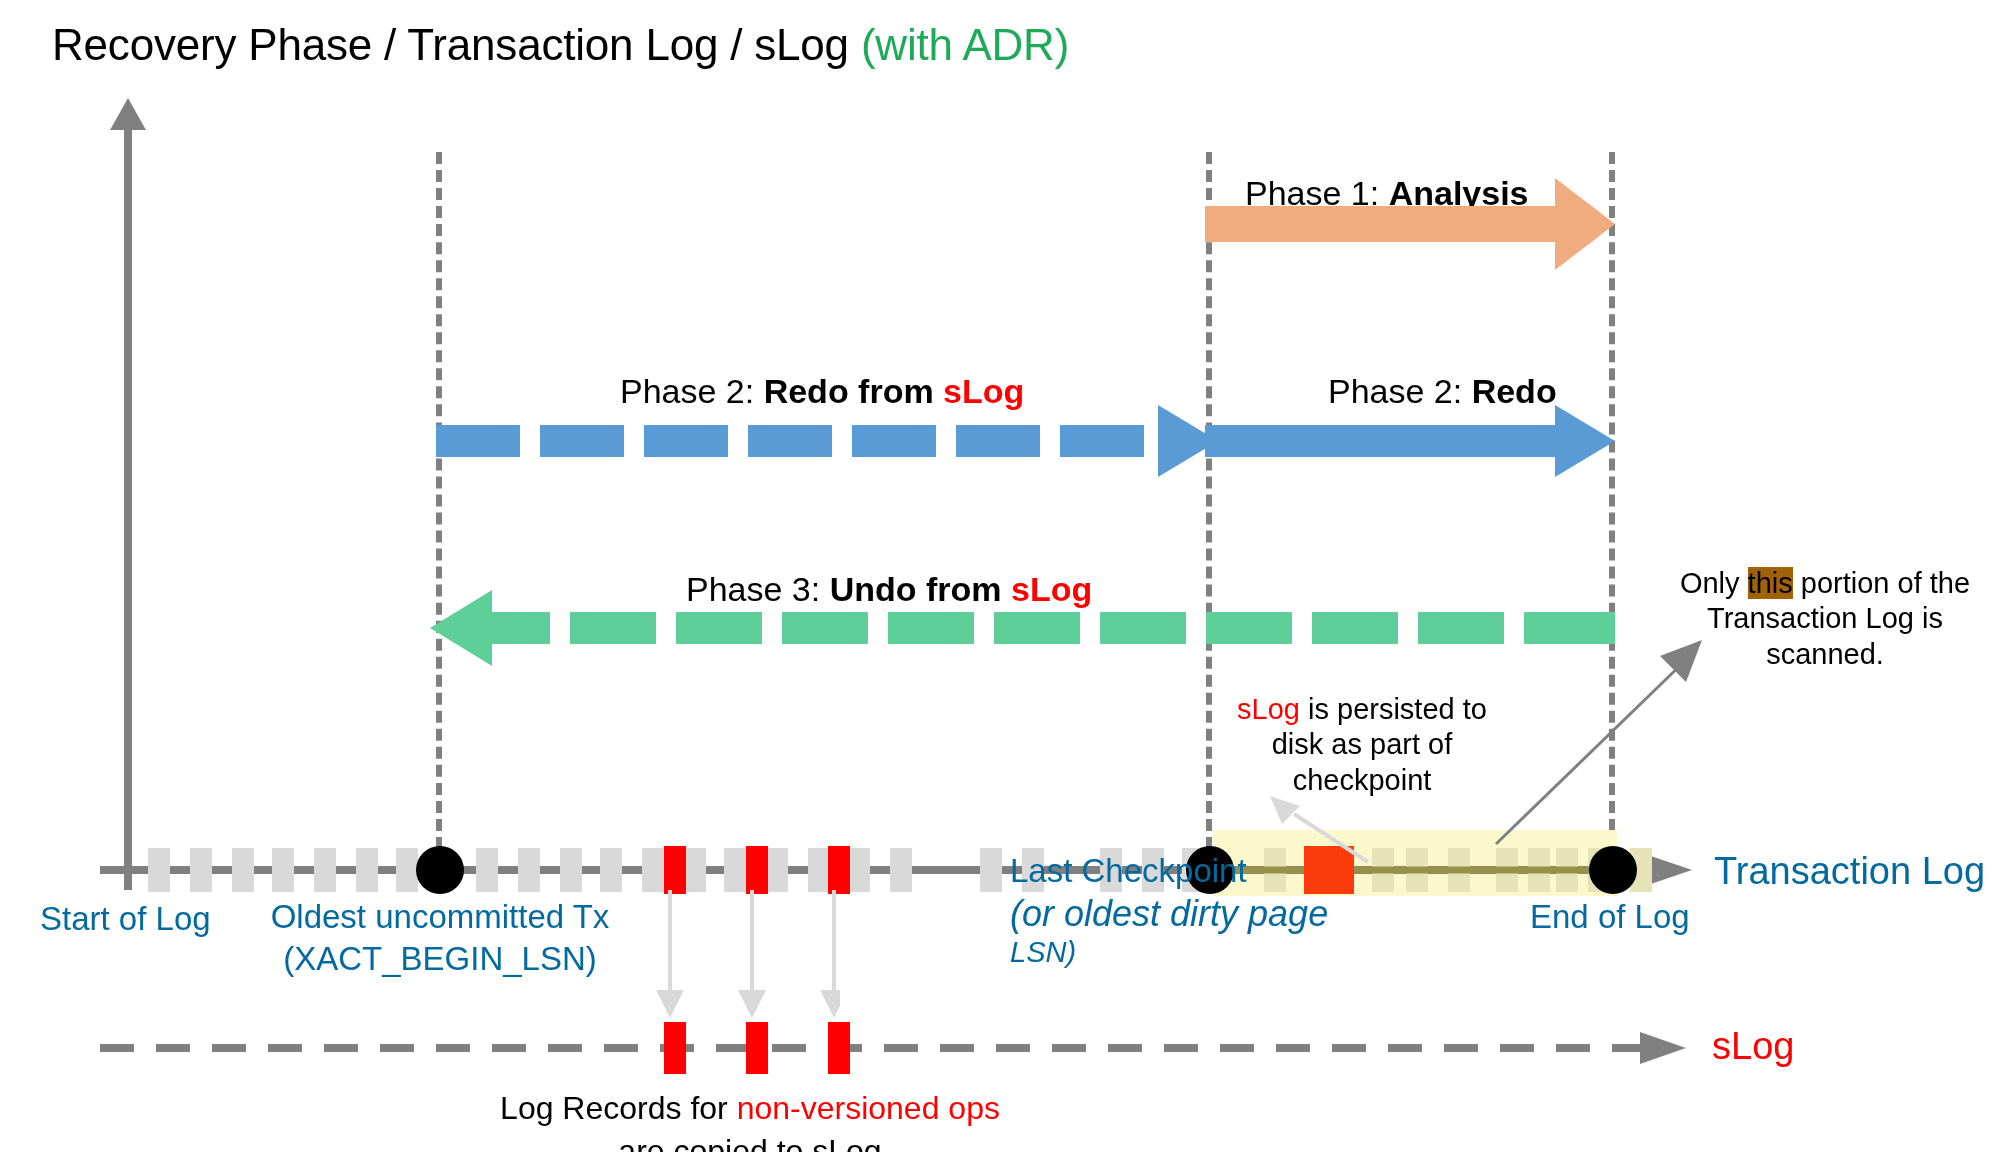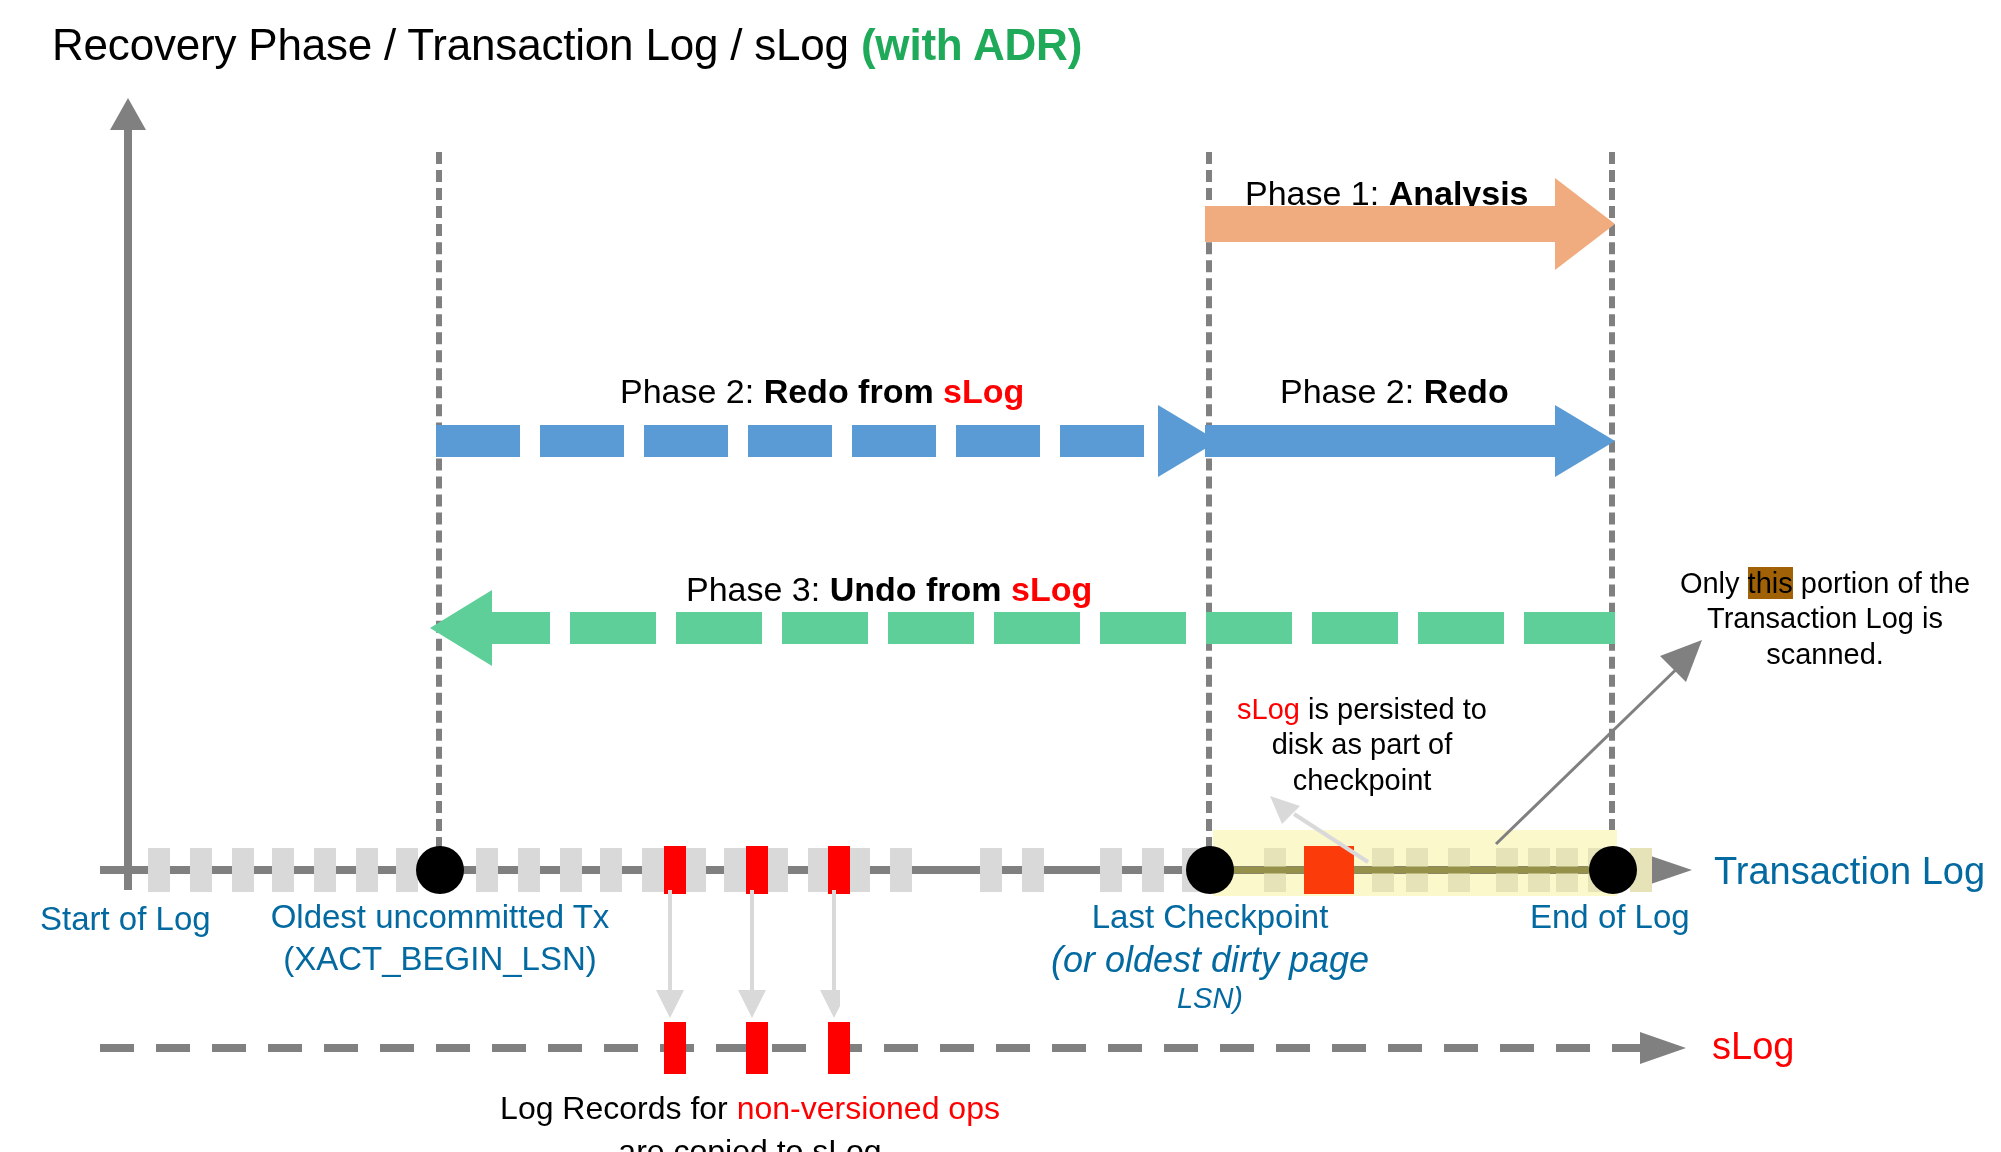--- a/index.html
+++ b/index.html
@@ -20,21 +20,21 @@
   .abs { position: absolute; }
 
   
   #title {
     left: 52px; top: 20px;
     font-size: 44px;
     color: #000000;
     white-space: nowrap;
     letter-spacing: -0.2px;
   }
-  #title .adr { color: #1faa5a; font-weight: bold; }
+  #title .adr { color: #1faa5a; }
 
   
   .axis-line { background: #808080; }
 
   
   .vguide {
     width: 0;
     border-left: 6px dashed #808080;
   }
   .arrow-label {
@@ -103,21 +103,21 @@
       <rect x="104" y="20" width="84" height="32"></rect>
       <rect x="208" y="20" width="84" height="32"></rect>
       <rect x="312" y="20" width="84" height="32"></rect>
       <rect x="416" y="20" width="84" height="32"></rect>
       <rect x="520" y="20" width="84" height="32"></rect>
       <rect x="624" y="20" width="84" height="32"></rect>
       <polygon points="722,0 782,36 722,72"></polygon>
     </g>
   </svg>
 
-  <div class="arrow-label" style="left:1280px; top:372px;">
+  <div class="arrow-label" style="left:1328px; top:372px;">
     <span>Phase 2: </span><b>Redo</b>
   </div>
   <svg class="abs" style="left:1205px; top:405px;" width="410" height="72" viewBox="0 0 410 72">
     <polygon points="0,20 350,20 350,0 410,36 350,72 350,52 0,52" fill="#5b9bd5"></polygon>
   </svg>
 
   <div class="arrow-label" style="left:686px; top:570px;">
     <span>Phase 3: </span><b>Undo from </b><span class="red">sLog</span>
   </div>
   <svg class="abs" style="left:430px; top:590px;" width="1185" height="76" viewBox="0 0 1185 76">
@@ -198,21 +198,21 @@
 
   <div class="lbl" style="left:1714px; top:850px; font-size:38px;">Transaction Log</div>
 
   <div class="lbl" style="left:40px; top:900px;">Start of Log</div>
 
   <div class="abs center" style="left:240px; top:898px; width:400px; text-align:center;">
     <div class="lbl" style="position:relative; left:0; top:0; display:block;">Oldest uncommitted Tx</div>
     <div class="lbl" style="position:relative; left:0; top:4px; display:block;">(XACT_BEGIN_LSN)</div>
   </div>
 
-  <div class="abs" style="left:1010px; top:898px; width:400px; text-align:center;">
+  <div class="abs" style="left:1010px; top:852px; width:400px; text-align:left;">
     <div class="lbl" style="position:relative; left:0; top:0; display:block;">Last Checkpoint</div>
     <div class="lbl italic" style="position:relative; left:0; top:3px; display:block; font-size:36px;">(or oldest dirty page</div>
     <div class="lbl italic" style="position:relative; left:0; top:4px; display:block; font-size:29px;">LSN)</div>
   </div>
 
   <div class="lbl" style="left:1530px; top:898px;">End of Log</div>
 
   <div class="note" style="left:1212px; top:692px; width:300px;">
     <span class="red">sLog</span><span> is persisted to</span><br>
     <span>disk as part of</span><br>

